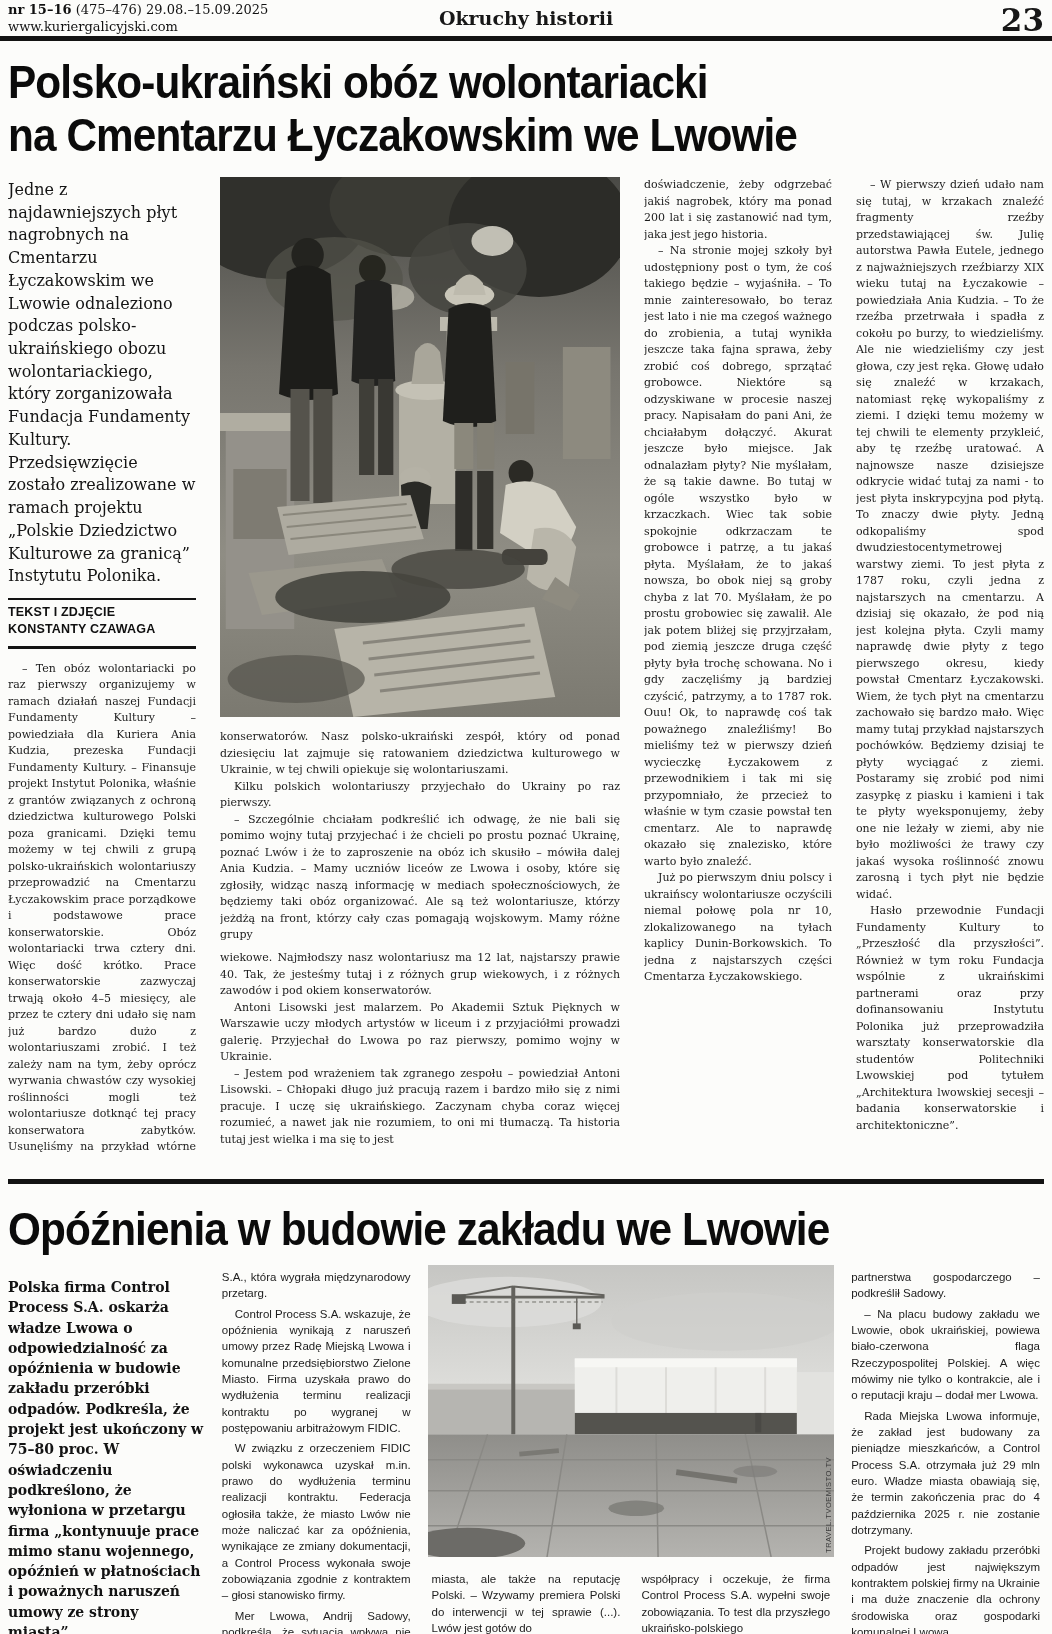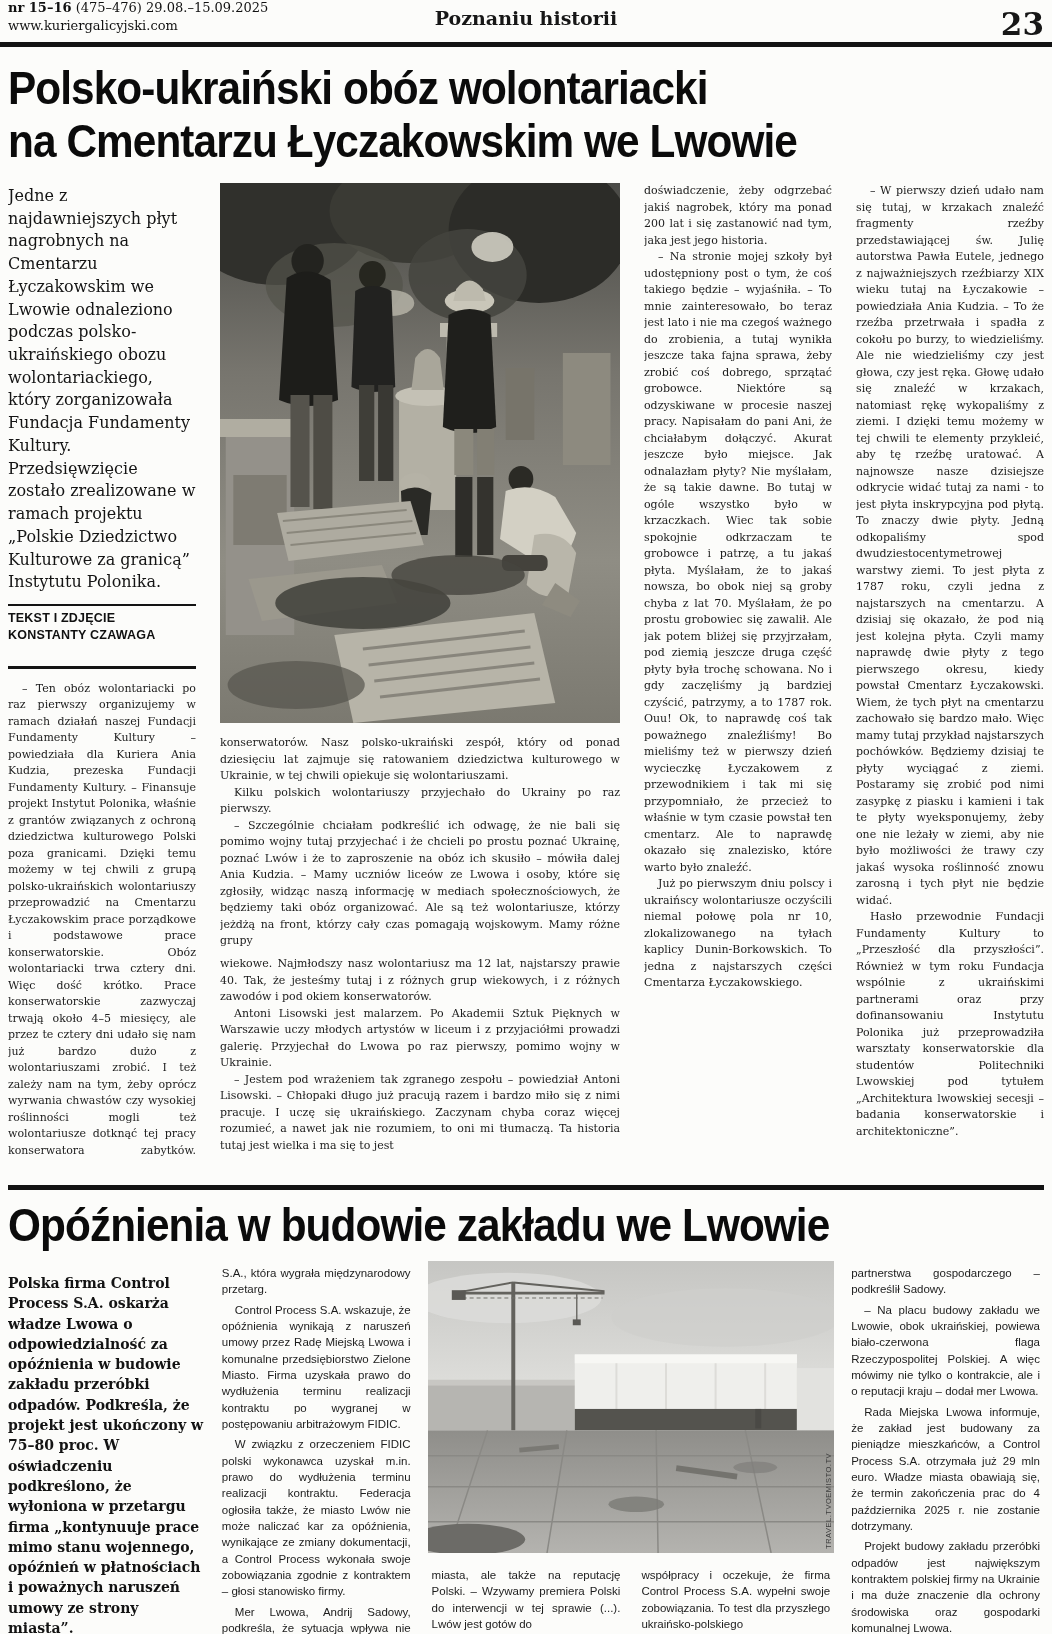--- a/index.html
+++ b/index.html
@@ -1,43 +1,43 @@
 <!DOCTYPE html>
 <html lang="pl"><head>
 <meta charset="utf-8">
 <style>
   *{box-sizing:border-box}
   html,body{margin:0;padding:0}
   body{background:#e9e9e7;font-family:"Liberation Sans",sans-serif;-webkit-font-smoothing:antialiased}
   .page{width:1052px;height:1634px;margin:0 auto;background:#fcfcfa;color:#171717;position:relative;overflow:hidden}
 
   
-  .masthead{position:relative;display:flex;justify-content:space-between;align-items:center;
-            padding:3px 8px 12px;height:47px;border-bottom:5px solid #131313}
+  .masthead{position:relative;display:flex;justify-content:space-between;align-items:flex-end;
+            padding:3px 8px 0;height:41px;border-bottom:5px solid #131313}
   .m-left{font-family:"DejaVu Serif",serif;font-size:13px;line-height:1.35;color:#111}
   .m-issue-no{font-weight:700}
   .m-center{position:absolute;left:50%;top:7px;transform:translateX(-50%);
             font-family:"DejaVu Serif",serif;font-weight:700;font-size:19px;white-space:nowrap}
   .m-page{font-family:"DejaVu Serif",serif;font-weight:700;font-size:31px;line-height:1;margin-top:15px}
 
   
   .headline{font-weight:700;font-size:47px;line-height:1.13;letter-spacing:-1px;color:#0b0b0b;margin:14px 8px 16px}
   .headline .hl-line{height:53px;overflow:visible}
   .hl-inner{display:inline-block;transform:scaleX(.9);transform-origin:left top;white-space:nowrap}
-  .headline2{margin:8px 8px 10px}
+  .headline2{margin:18px 8px 10px}
 
   
   .a1-grid{display:grid;grid-template-columns:repeat(5,1fr);column-gap:24px;padding:0 8px;height:978px;overflow:hidden}
   .col{overflow:hidden;min-width:0}
   .a1-mid{grid-column:2 / span 2;display:flex;flex-direction:column;row-gap:12px;overflow:hidden;min-width:0}
   .photo-frame{flex:none;overflow:hidden;background:#777}
   .photo1{height:540px}
   .a1-mid-cols{display:grid;grid-template-columns:1fr;column-gap:13px;flex:1;overflow:hidden}
   .lede1{font-family:"DejaVu Serif",serif;font-size:16px;line-height:1.42;margin:2px 0 0;color:#141414}
-  .byline{border-top:2px solid #131313;border-bottom:3px solid #131313;padding:4px 0 21px;margin:10px 0 12px;
+  .byline{border-top:2px solid #131313;border-bottom:3px solid #131313;padding:4px 0 7px;margin:10px 0 12px;
           font-weight:700;font-size:12.5px;line-height:1.4;letter-spacing:.2px;color:#101010}
   .serif-body{font-family:"DejaVu Serif",serif;font-size:11px;line-height:1.5;text-align:justify;color:#1b1b1b}
   .serif-body p{margin:0;text-indent:14px}
   .cont p:first-child{text-indent:0}
 
   
   .rule2{border-top:5px solid #131313;margin:24px 8px 0}
   .a2-grid{display:grid;grid-template-columns:repeat(5,1fr);column-gap:13px;padding:0 8px;height:378px;overflow:hidden}
   .lede2{font-family:"DejaVu Serif",serif;font-weight:700;font-size:14px;line-height:1.45;margin:12px 0 16px;color:#131313}
   .sans-body{font-size:11.5px;line-height:1.42;text-align:justify;color:#1c1c1c}
@@ -53,21 +53,21 @@
 </head>
 <body>
 
 <div class="page">
 
   <header class="masthead">
     <div class="m-left">
       <div><span class="m-issue-no">nr 15–16</span><span> (475–476) 29.08.–15.09.2025</span></div>
       <div>www.kuriergalicyjski.com</div>
     </div>
-    <div class="m-center">Poznaniu historii</div>
+    <div class="m-center">Okruchy historii</div>
     <div class="m-page">23</div>
   </header>
 
   <h1 class="headline">
     <div class="hl-line"><span class="hl-inner">Polsko-ukraiński obóz wolontariacki</span></div>
     <div class="hl-line"><span class="hl-inner">na Cmentarzu Łyczakowskim we Lwowie</span></div>
   </h1>
 
   <div class="a1-grid">
 

